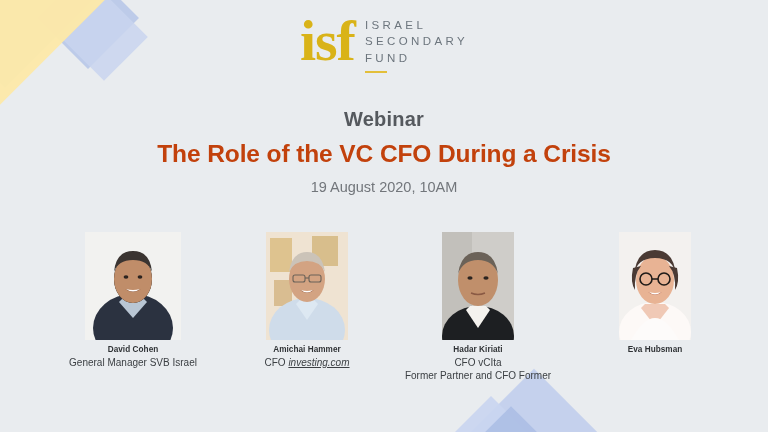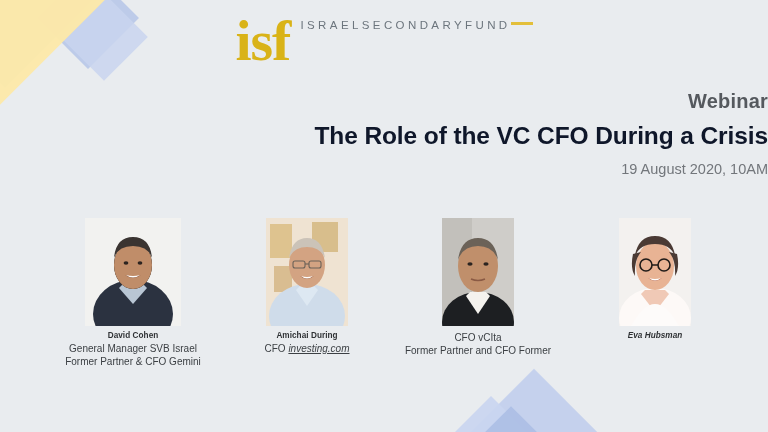--- a/index.html
+++ b/index.html
@@ -65,21 +65,21 @@
     font-weight: 700;
     line-height: 1;
     color: #d9b318;
     letter-spacing: -1px;
     position: relative;
     top: 2px;
   }
 
   .logo-words {
     display: flex;
-    flex-direction: row;
+    flex-direction: column;
     justify-content: center;
     padding-top: 7px;
   }
 
   .logo-words span {
     font-family: "Liberation Sans", "DejaVu Sans", sans-serif;
     font-size: 11.5px;
     letter-spacing: 3.4px;
     color: #6c757d;
     line-height: 1.42;
@@ -89,65 +89,65 @@
     width: 22px;
     height: 2.5px;
     background: #e3bf3a;
     margin-top: 5px;
   }
 
   
   .titles {
     position: absolute;
     left: 0; right: 0;
-    top: 90px;
-    text-align: right;
+    top: 108px;
+    text-align: center;
   }
 
   .t-kicker {
     font-size: 20px;
     font-weight: 700;
     color: #55595e;
     letter-spacing: .2px;
   }
 
   .t-main {
     font-size: 24.5px;
     font-weight: 700;
-    color: #0f172a;
+    color: #c2410c;
     margin-top: 9px;
     letter-spacing: -.1px;
   }
 
   .t-date {
     font-size: 14.5px;
     font-weight: 400;
     color: #72767b;
     margin-top: 11px;
   }
 
   
   .speakers {
     position: absolute;
     left: 0;
-    top: 218px;
+    top: 232px;
     width: 732px;
     height: 170px;
   }
 
   .speaker {
     position: absolute;
     top: 0;
     text-align: center;
   }
 
   .sp-0 { left: 26px;  width: 214px; }
   .sp-1 { left: 200px; width: 214px; }
   .sp-2 { left: 371px; width: 214px; }
-  .sp-3 { left: 548px; width: 214px; font-style: italic; }
+  .sp-3 { left: 548px; width: 214px; }
 
   .photo {
     width: 72px;
     height: 108px;
     margin: 0 auto;
     overflow: hidden;
     position: relative;
     background: #dfe3e6;
   }
 
@@ -231,21 +231,20 @@
           <path d="M29 40 q2 -21 19 -21 q17 0 19 21 q-4 -12 -19 -12 q-15 0 -19 12 Z" fill="#3a3431"></path>
           <ellipse cx="41" cy="45" rx="2.4" ry="1.7" fill="#2c2420"></ellipse>
           <ellipse cx="55" cy="45" rx="2.4" ry="1.7" fill="#2c2420"></ellipse>
           <path d="M40 57 q8 6 16 0 q-8 3 -16 0 Z" fill="#8a5a44"></path>
           <path d="M41 57 q7 5 14 0 q-7 2 -14 0" fill="#fff"></path>
         </svg>
       </div>
       <div class="cap">
         <div class="nm">David Cohen</div>
         <div class="rl">General Manager SVB Israel</div>
-        <div class="rl">Former Partner &amp; CFO Gemini</div>
       </div>
     </div>
 
     <div class="speaker sp-1">
       <div class="photo w-med">
         <svg viewBox="0 0 82 108" preserveAspectRatio="xMidYMid slice">
           <rect width="82" height="108" fill="#efe3d2"></rect>
           <rect x="4" y="6" width="22" height="34" fill="#d8b878" opacity=".75"></rect>
           <rect x="46" y="4" width="26" height="30" fill="#cfae6d" opacity=".7"></rect>
           <rect x="8" y="48" width="18" height="26" fill="#c9a465" opacity=".6"></rect>
@@ -254,40 +253,41 @@
           <ellipse cx="41" cy="47" rx="18" ry="23" fill="#d3a382"></ellipse>
           <path d="M23 40 q3 -20 18 -20 q15 0 18 20 q-5 -11 -18 -11 q-13 0 -18 11 Z" fill="#cbc3b8"></path>
           <rect x="27" y="43" width="12" height="7" rx="2" fill="none" stroke="#6b6258" stroke-width="1.1"></rect>
           <rect x="43" y="43" width="12" height="7" rx="2" fill="none" stroke="#6b6258" stroke-width="1.1"></rect>
           <line x1="39" y1="46" x2="43" y2="46" stroke="#6b6258" stroke-width="1.1"></line>
           <path d="M34 58 q7 6 14 0 q-7 3 -14 0 Z" fill="#9a6248"></path>
           <path d="M35 58 q6 5 12 0 q-6 2 -12 0" fill="#fff"></path>
         </svg>
       </div>
       <div class="cap">
-        <div class="nm">Amichai During</div>
+        <div class="nm">Amichai Hammer</div>
         <div class="rl"><span>CFO </span><u>investing.com</u></div>
       </div>
     </div>
 
     <div class="speaker sp-2">
       <div class="photo">
         <svg viewBox="0 0 72 108" preserveAspectRatio="xMidYMid slice">
           <rect width="72" height="108" fill="#cfcdc9"></rect>
           <rect x="0" y="0" width="30" height="108" fill="#b9b7b3" opacity=".6"></rect>
           <ellipse cx="36" cy="104" rx="36" ry="30" fill="#1d1f22"></ellipse>
           <path d="M24 78 L36 96 L48 78 L44 74 L28 74 Z" fill="#f4f2ee"></path>
           <ellipse cx="36" cy="48" rx="20" ry="26" fill="#c08f6b"></ellipse>
           <path d="M16 42 q3 -22 20 -22 q17 0 20 22 q-5 -14 -20 -14 q-15 0 -20 14 Z" fill="#6b6258"></path>
           <ellipse cx="28" cy="46" rx="2.6" ry="1.8" fill="#2b2420"></ellipse>
           <ellipse cx="44" cy="46" rx="2.6" ry="1.8" fill="#2b2420"></ellipse>
           <path d="M29 61 q7 3 14 0" stroke="#8a5a44" stroke-width="1.4" fill="none"></path>
         </svg>
       </div>
       <div class="cap">
+        <div class="nm">Hadar Kiriati</div>
         <div class="rl">CFO vCIta</div>
         <div class="rl">Former Partner and CFO Former</div>
       </div>
     </div>
 
     <div class="speaker sp-3">
       <div class="photo">
         <svg viewBox="0 0 72 108" preserveAspectRatio="xMidYMid slice">
           <rect width="72" height="108" fill="#f3f1ef"></rect>
           <ellipse cx="36" cy="100" rx="36" ry="30" fill="#fdf9f7"></ellipse>

